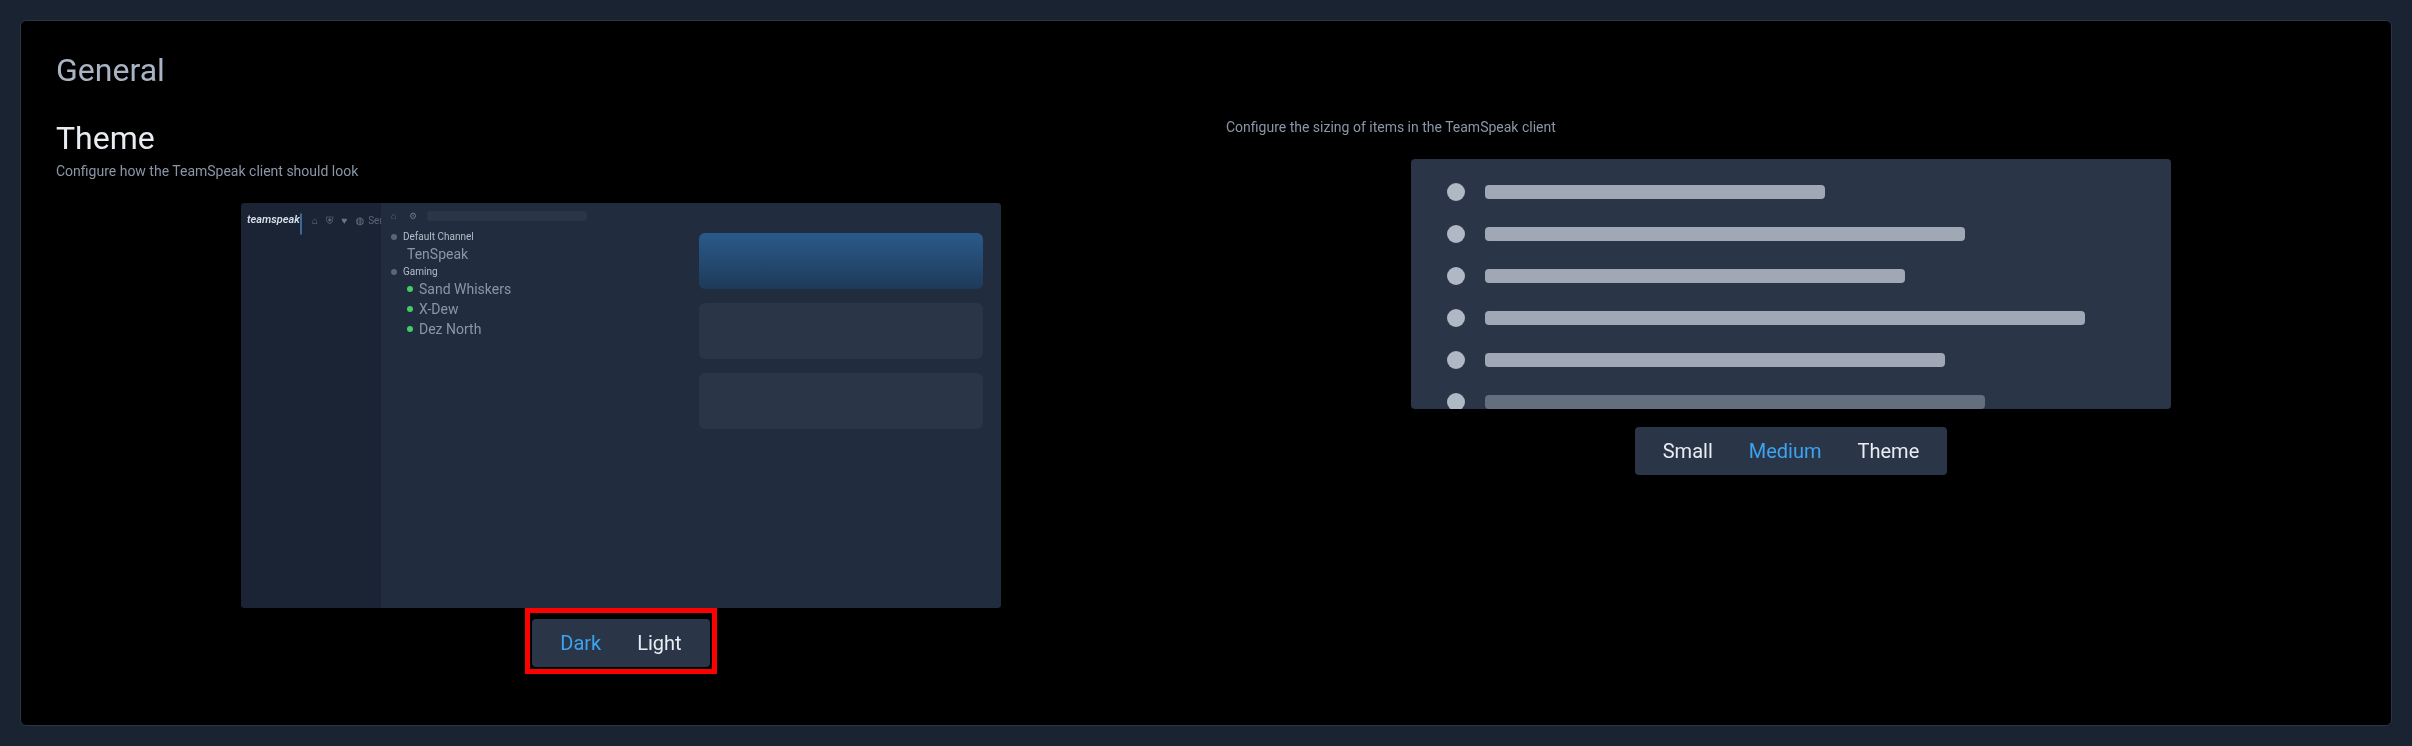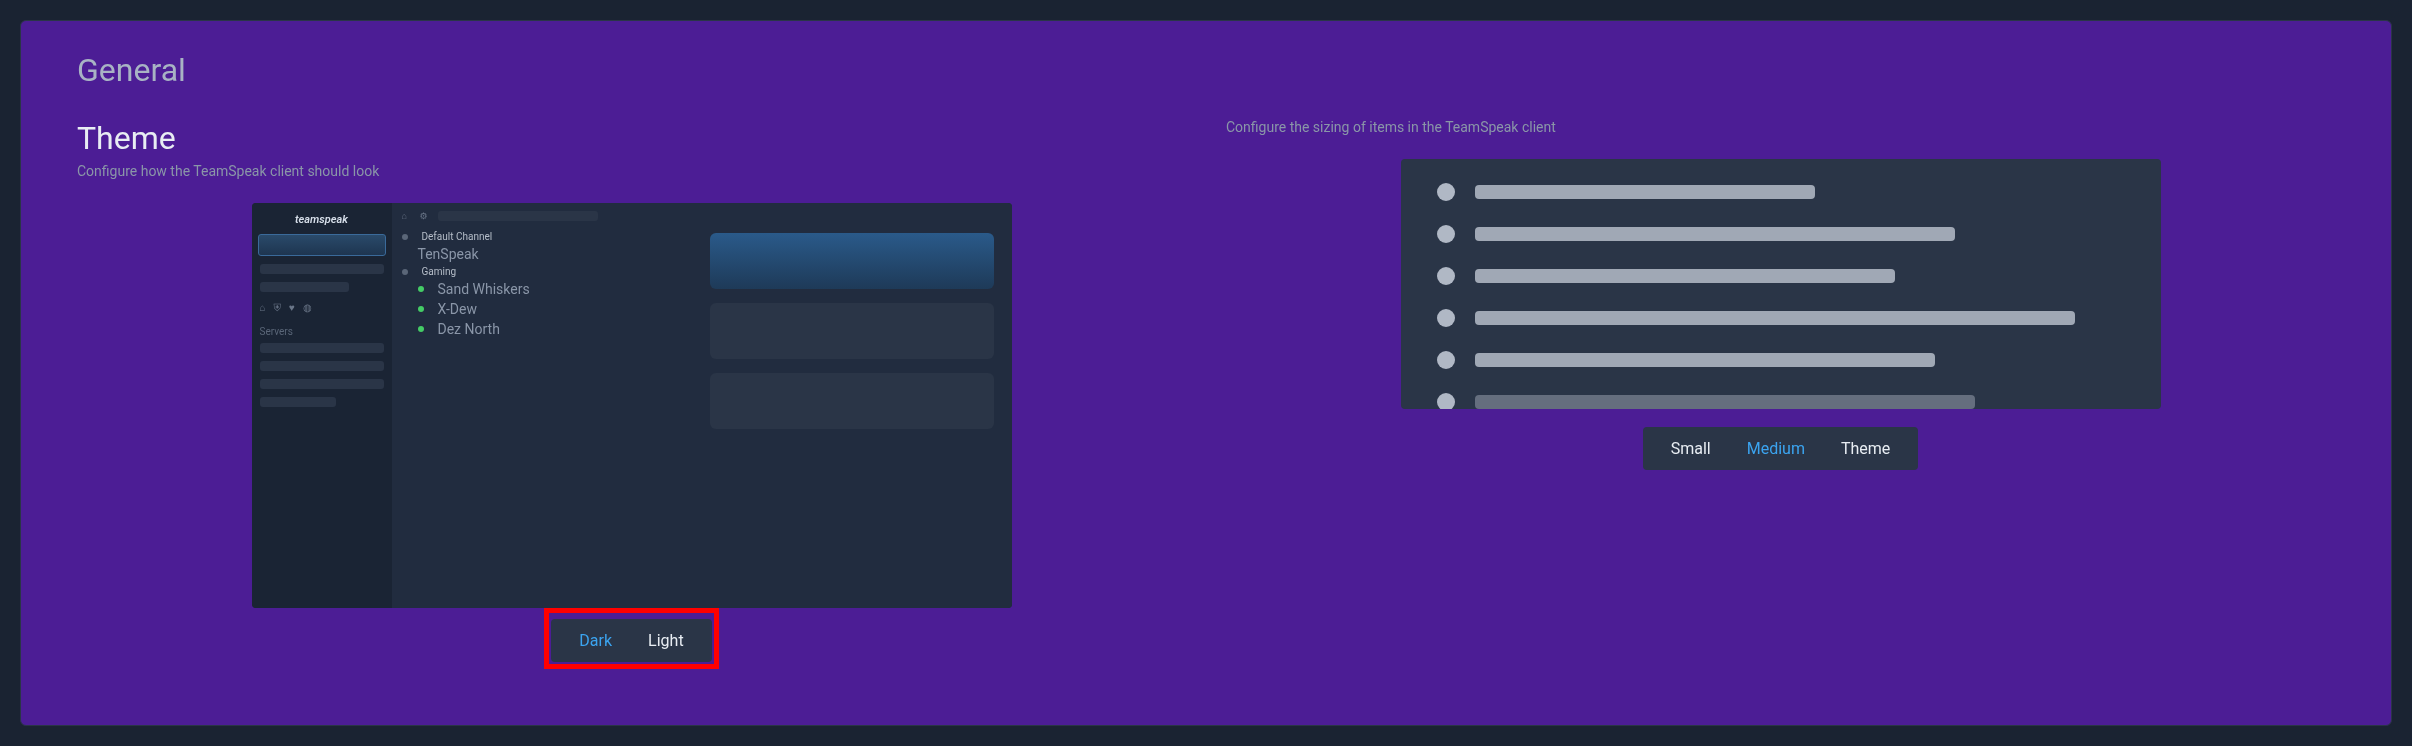--- a/index.html
+++ b/index.html
@@ -5,24 +5,24 @@
     * { margin: 0; padding: 0; box-sizing: border-box; }
     body {
       background: #1a2332;
       font-family: -apple-system, BlinkMacSystemFont, "Segoe UI", Roboto, sans-serif;
       color: #c5cdd8;
       width: 2412px;
       height: 746px;
       padding: 20px;
     }
     .panel {
-      background: #4c1d95;
+      background: #000000;
       border: 1px solid #2a3547;
       border-radius: 6px;
-      padding: 30px 56px;
+      padding: 30px 35px;
       height: 100%;
     }
     .section-title {
       font-size: 32px;
       font-weight: 400;
       color: #a8b3c4;
       margin-bottom: 30px;
     }
     .columns {
       display: flex;
@@ -50,21 +50,20 @@
       background: #212c3f;
       border-radius: 4px;
       margin: 0 auto;
       display: flex;
       overflow: hidden;
     }
     .tp-sidebar {
       width: 140px;
       background: #1a2434;
       display: flex;
-      flex-direction: column;
       padding: 6px;
     }
     .tp-logo {
       text-align: center;
       font-size: 11px;
       font-weight: 600;
       color: #d5dde8;
       padding: 4px 0;
       font-style: italic;
     }
@@ -115,21 +114,21 @@
       height: 10px;
       flex: 0 0 160px;
       border-radius: 3px;
     }
     .tp-channel-group {
       margin-top: 8px;
     }
     .tp-channel {
       display: flex;
       align-items: center;
-      gap: 14px;
+      gap: 6px;
       font-size: 10px;
       color: #b5bdc8;
       padding: 2px 0;
     }
     .tp-bullet {
       width: 6px; height: 6px; border-radius: 50%; background: #5a6678;
     }
     .tp-bullet.on { background: #44cc66; }
     .tp-sub { padding-left: 16px; color: #8a96a8; font-size: 14px; text-align: center; }
     .tp-right {
@@ -186,21 +185,21 @@
       padding: 6px 10px;
       margin-top: 18px;
     }
     .toggle-wrap {
       text-align: center;
     }
     .toggle-btn {
       background: transparent;
       border: none;
       color: #e8edf3;
-      font-size: 16px;
+      font-size: 20px;
       padding: 6px 18px;
       cursor: pointer;
       font-family: inherit;
     }
     .toggle-btn.active {
       color: #3ba4f0;
     }
     .highlight-box {
       display: inline-block;
       border: 5px solid #ff0000;

